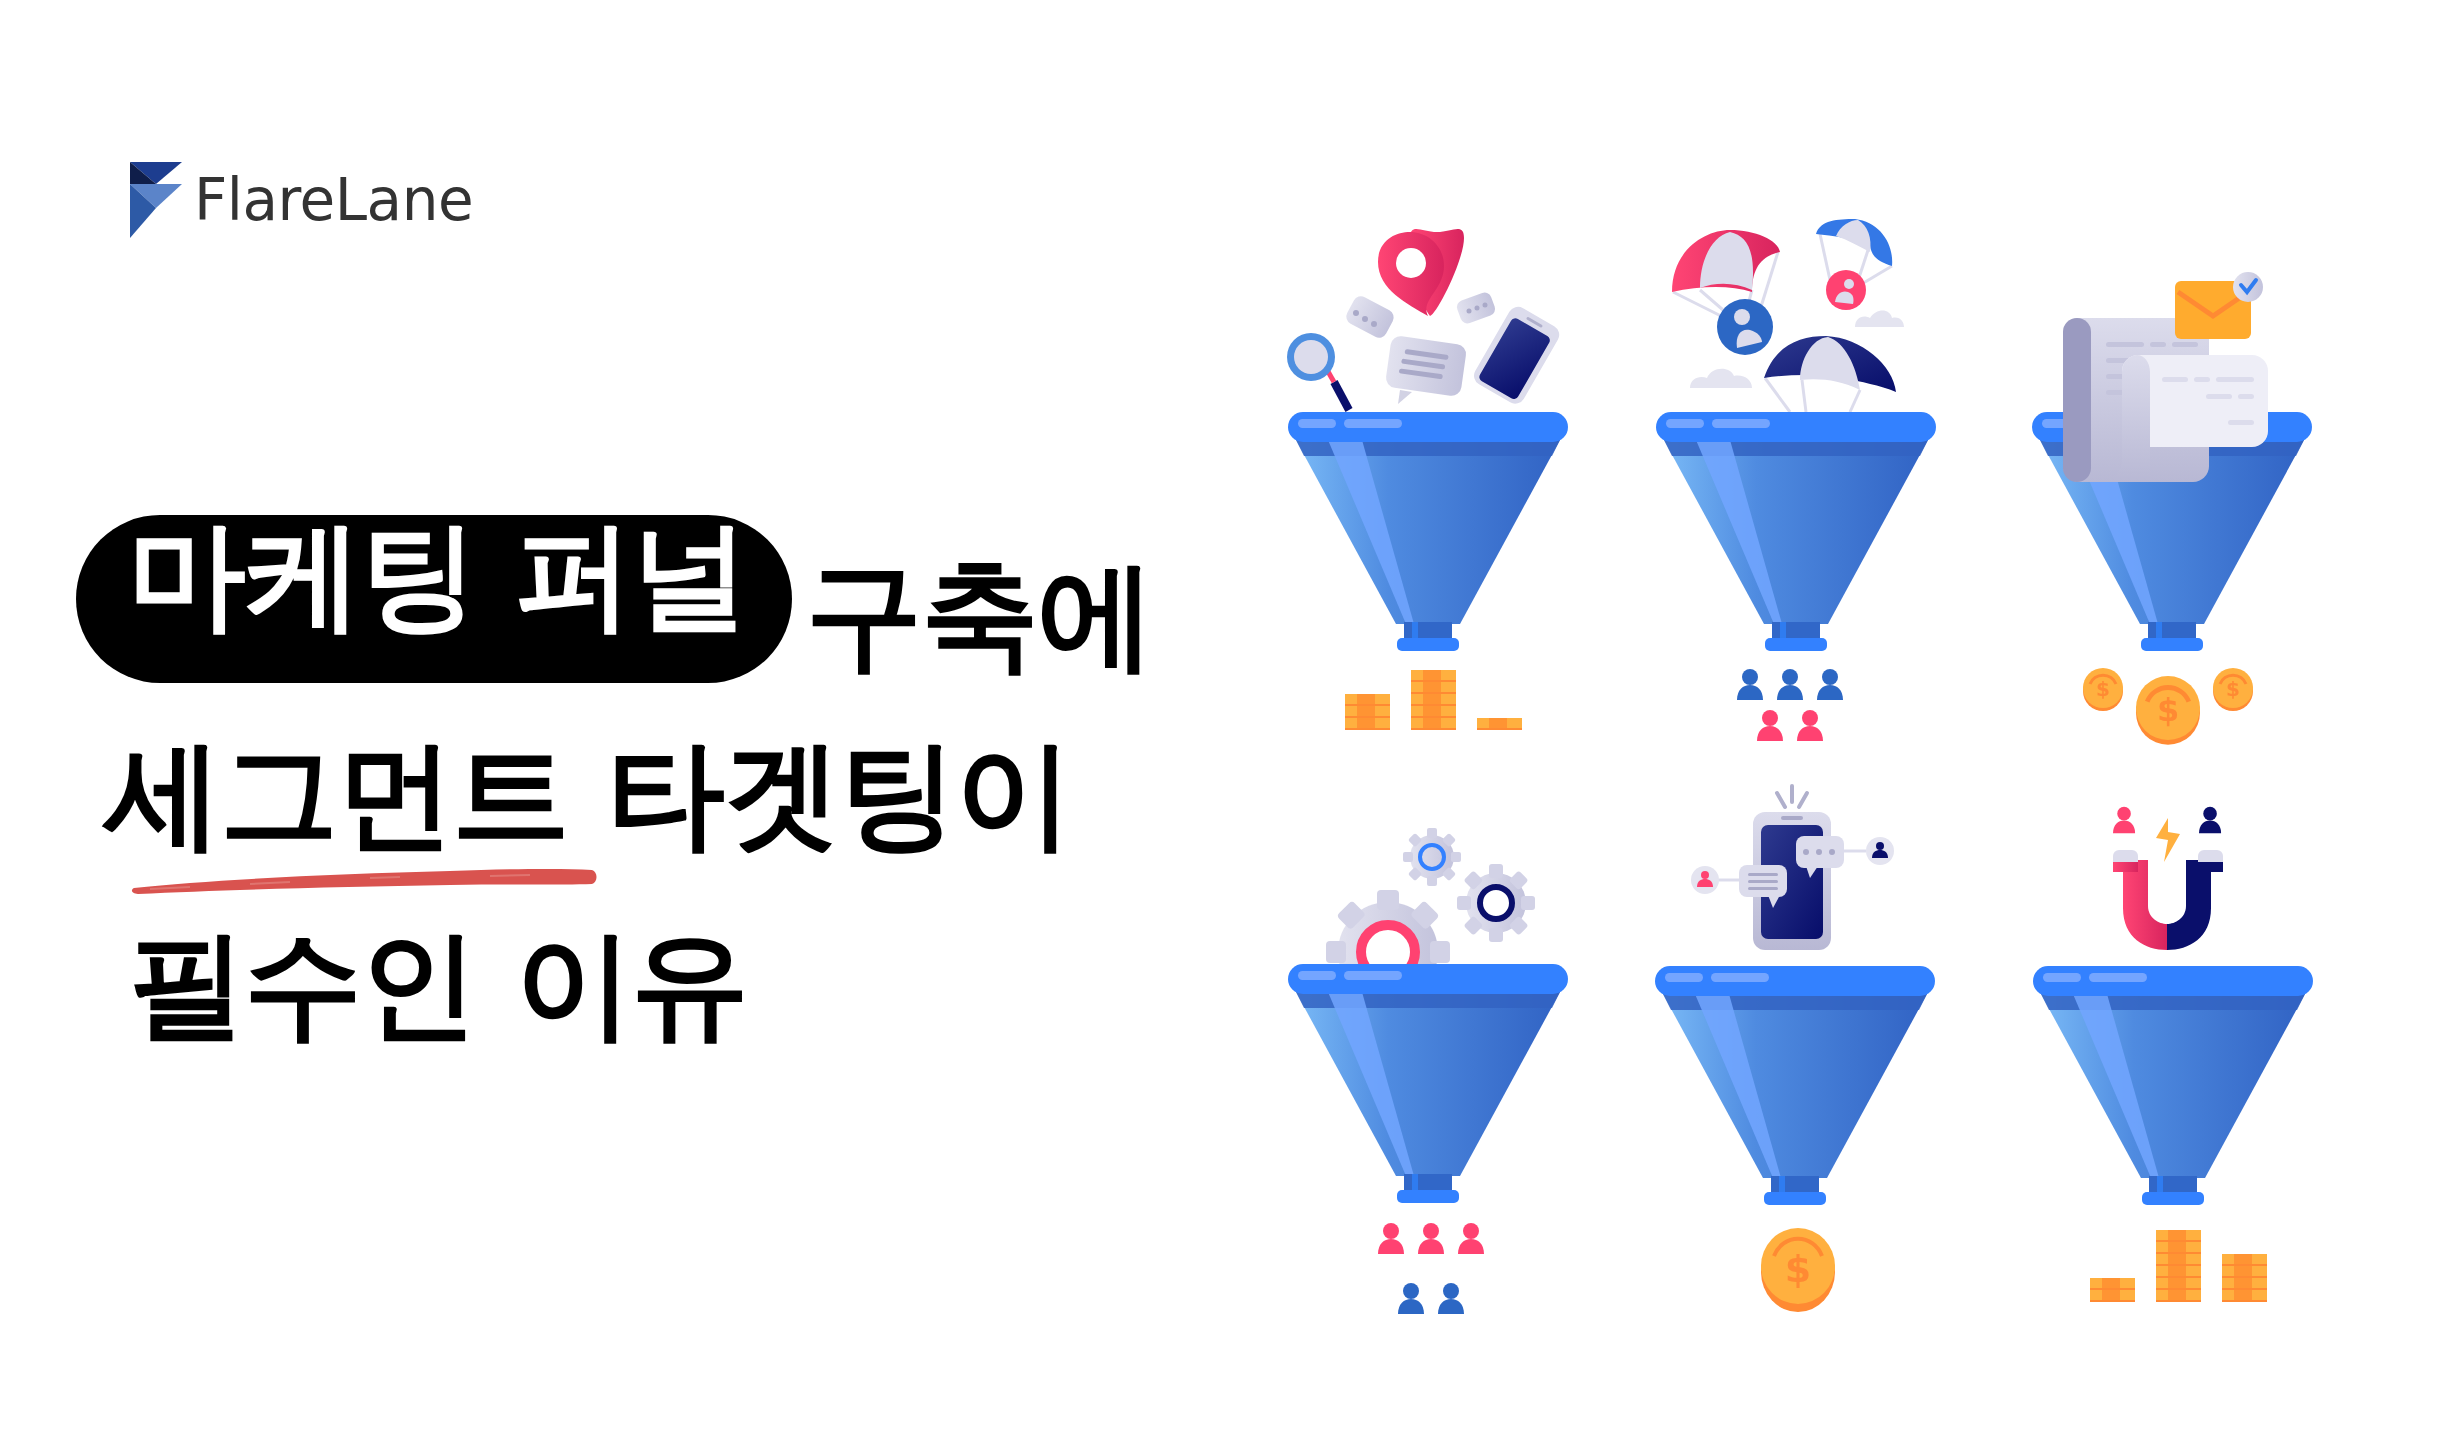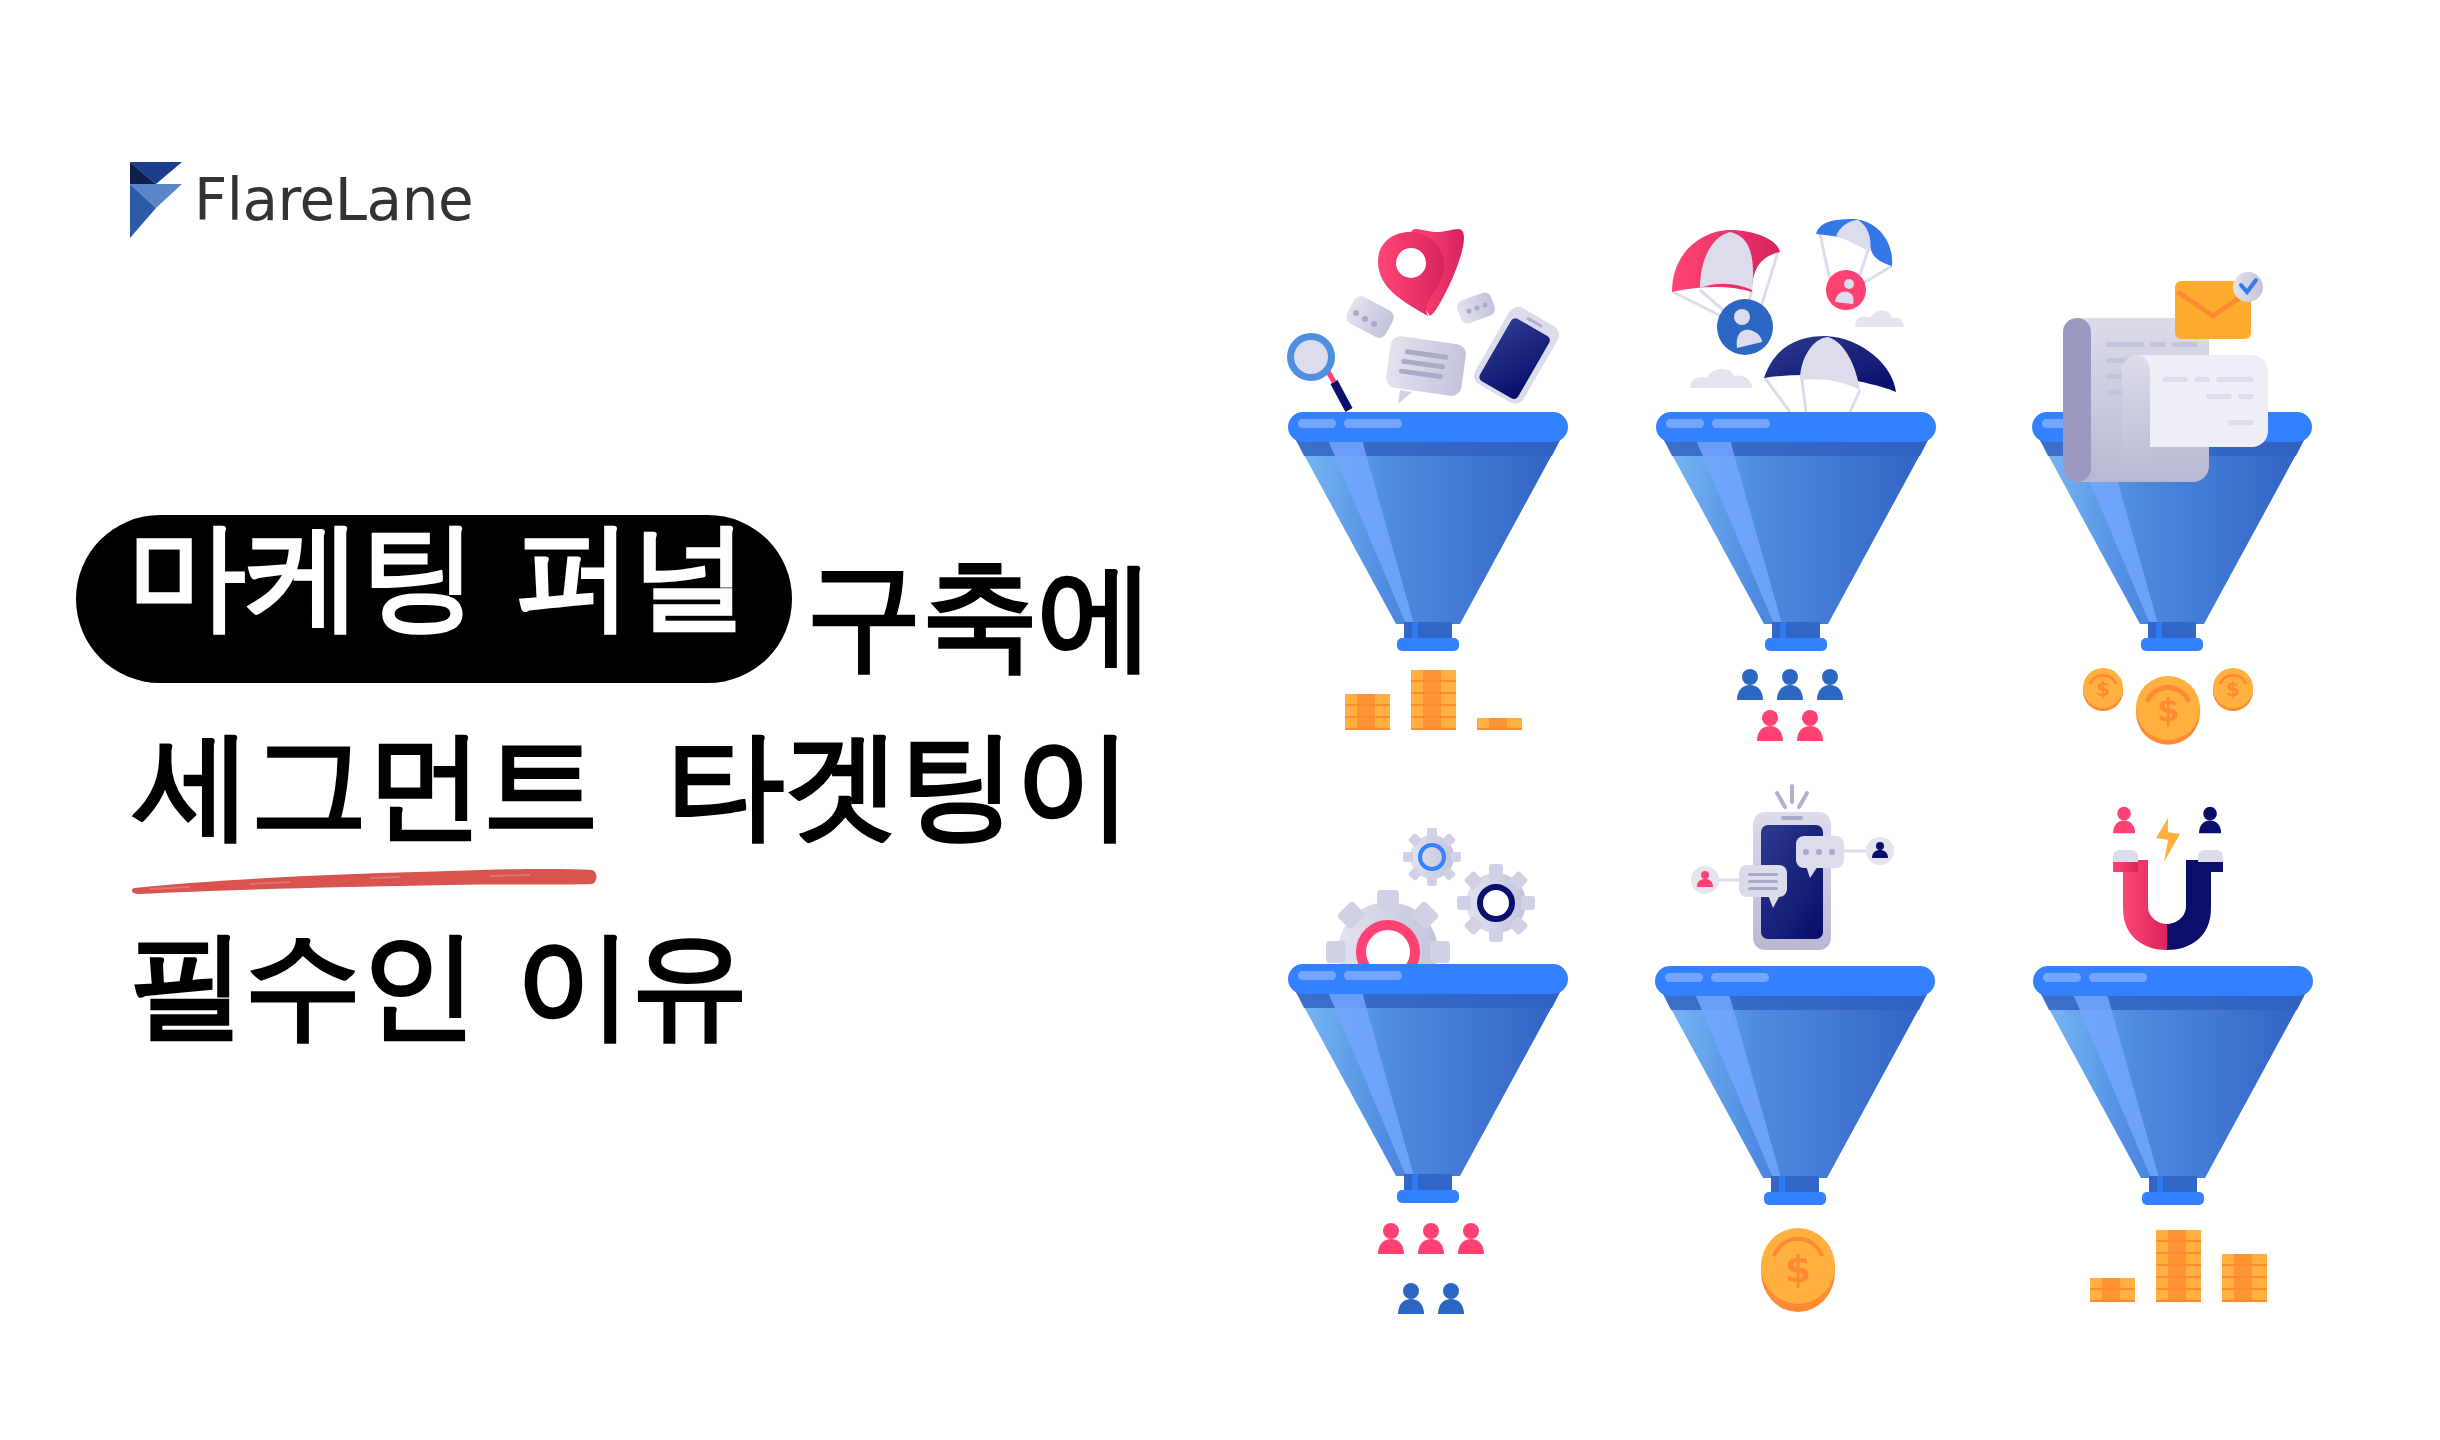--- a/index.html
+++ b/index.html
@@ -9,21 +9,21 @@
   }
   .logo { position: absolute; left: 130px; top: 162px; display: flex; align-items: center; }
   .logo-mark { width: 52px; height: 76px; }
   .logo-text { font-family: "DejaVu Sans", sans-serif; font-size: 58px; color: #333333; margin-left: 12px; letter-spacing: -0.5px; font-weight: 500; }
 
   .headline { position: absolute; left: 0; top: 0; }
   .line { position: absolute; font-family: "DejaVu Sans", sans-serif; font-weight: 700; font-size: 118px; color: #000; white-space: nowrap; letter-spacing: -2px; line-height: 1; }
   .pill { position: absolute; left: 76px; top: 515px; width: 716px; height: 168px; background: #000; border-radius: 84px; }
   .pill-text { position: absolute; left: 128px; top: 516px; color: #fff; }
   .line1-rest { position: absolute; left: 805px; top: 556px; }
-  .line2 { position: absolute; left: 134px; top: 735px; font-family: Liberation Mono, monospace; }
+  .line2 { position: absolute; left: 104px; top: 735px; }
   .line3 { position: absolute; left: 128px; top: 925px; }
   .brush { position: absolute; left: 130px; top: 862px; width: 470px; height: 34px; }
 
   .illus { position: absolute; }
 </style>
 </head>
 <body>
 
 <div class="logo">
   <svg class="logo-mark" viewBox="0 0 52 76">

